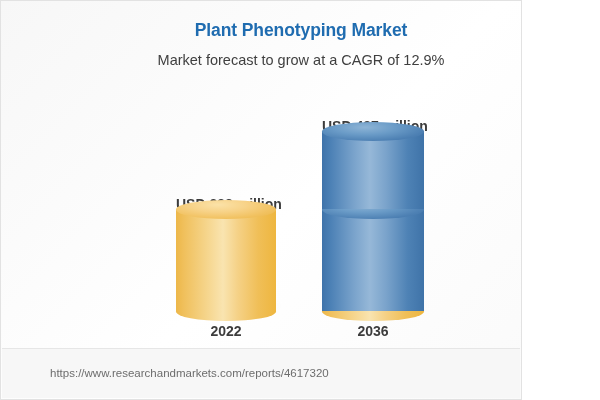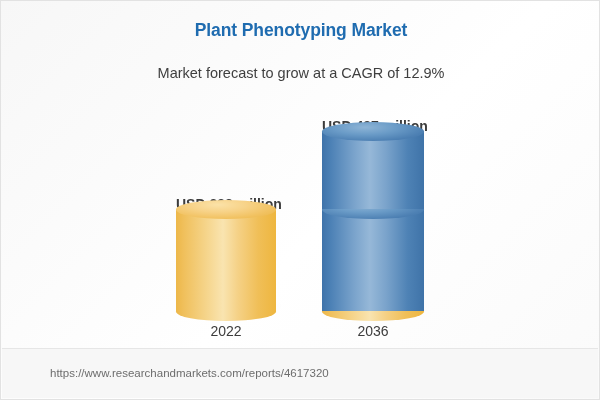--- a/index.html
+++ b/index.html
@@ -9,21 +9,21 @@
   body {
     width: 600px;
     height: 400px;
     font-family: "Liberation Sans", sans-serif;
     background: #ffffff;
     overflow: hidden;
   }
 
   .infographic {
     position: relative;
-    width: 600px;
+    width: 522px;
     height: 400px;
     box-sizing: border-box;
     border: 1px solid #e2e2e2;
     background: linear-gradient(135deg, #f7f7f7 0%, #fbfbfb 28%, #ffffff 55%, #fafafa 100%);
     overflow: hidden;
   }
 
   
   .header {
     position: absolute;
@@ -34,21 +34,21 @@
     padding-top: 19px;
   }
   .chart-title {
     font-size: 17.5px;
     font-weight: bold;
     color: #1f6cb0;
     letter-spacing: -0.1px;
     line-height: 20px;
   }
   .chart-subtitle {
-    margin-top: 24px;
+    margin-top: 11px;
     font-size: 14.5px;
     font-weight: normal;
     color: #3f3f3f;
     line-height: 18px;
   }
 
   
   .plot {
     position: absolute;
     left: 0;
@@ -73,21 +73,21 @@
     white-space: nowrap;
     line-height: 16px;
   }
 
   
   .cat-label {
     position: absolute;
     width: 100%;
     text-align: center;
     font-size: 14px;
-    font-weight: normal;
+    font-weight: bold;
     color: #3c3c3c;
     line-height: 16px;
   }
 
   
   .cyl {
     position: absolute;
     bottom: 0;
   }
   .cyl-shadow {

